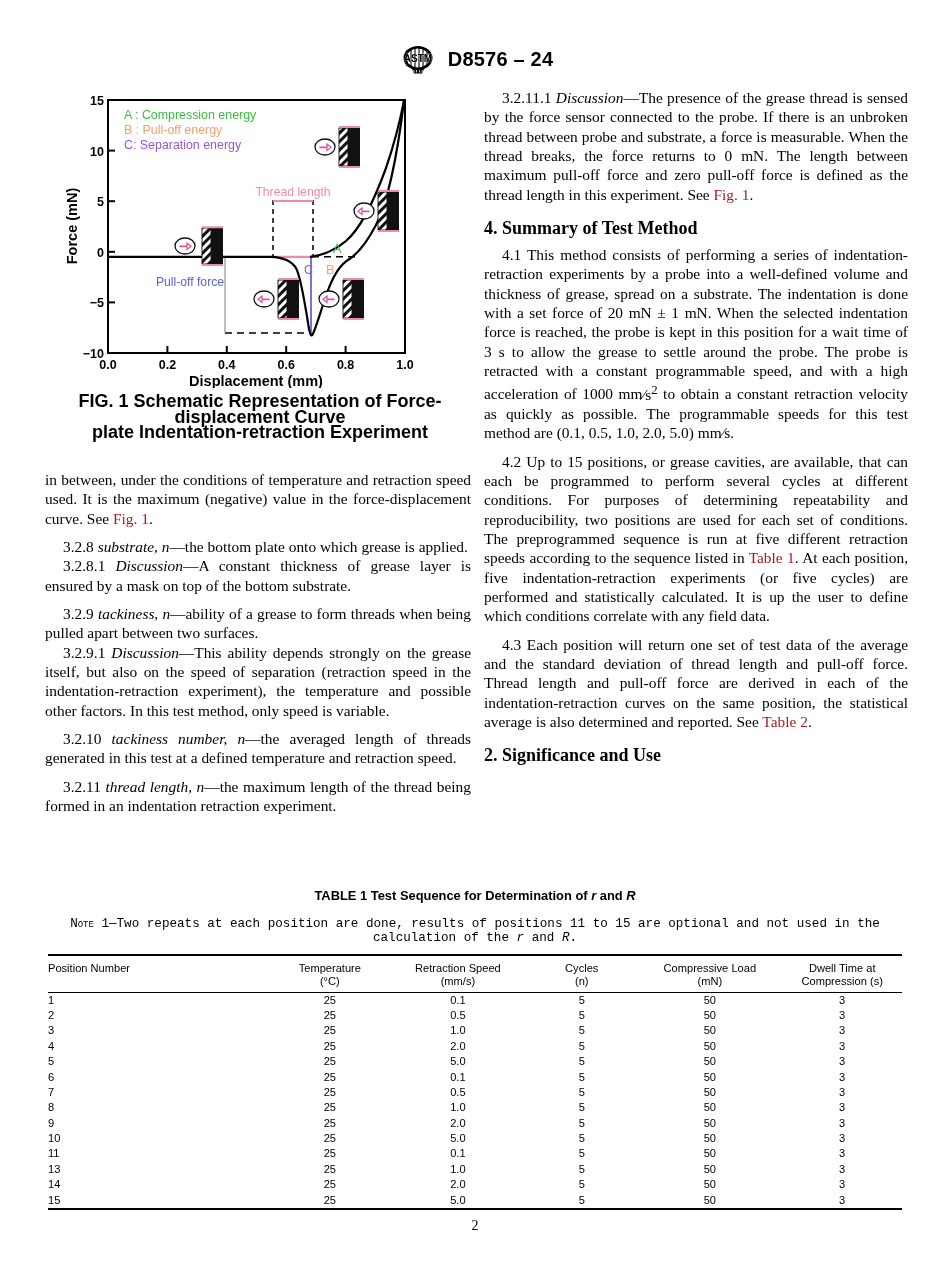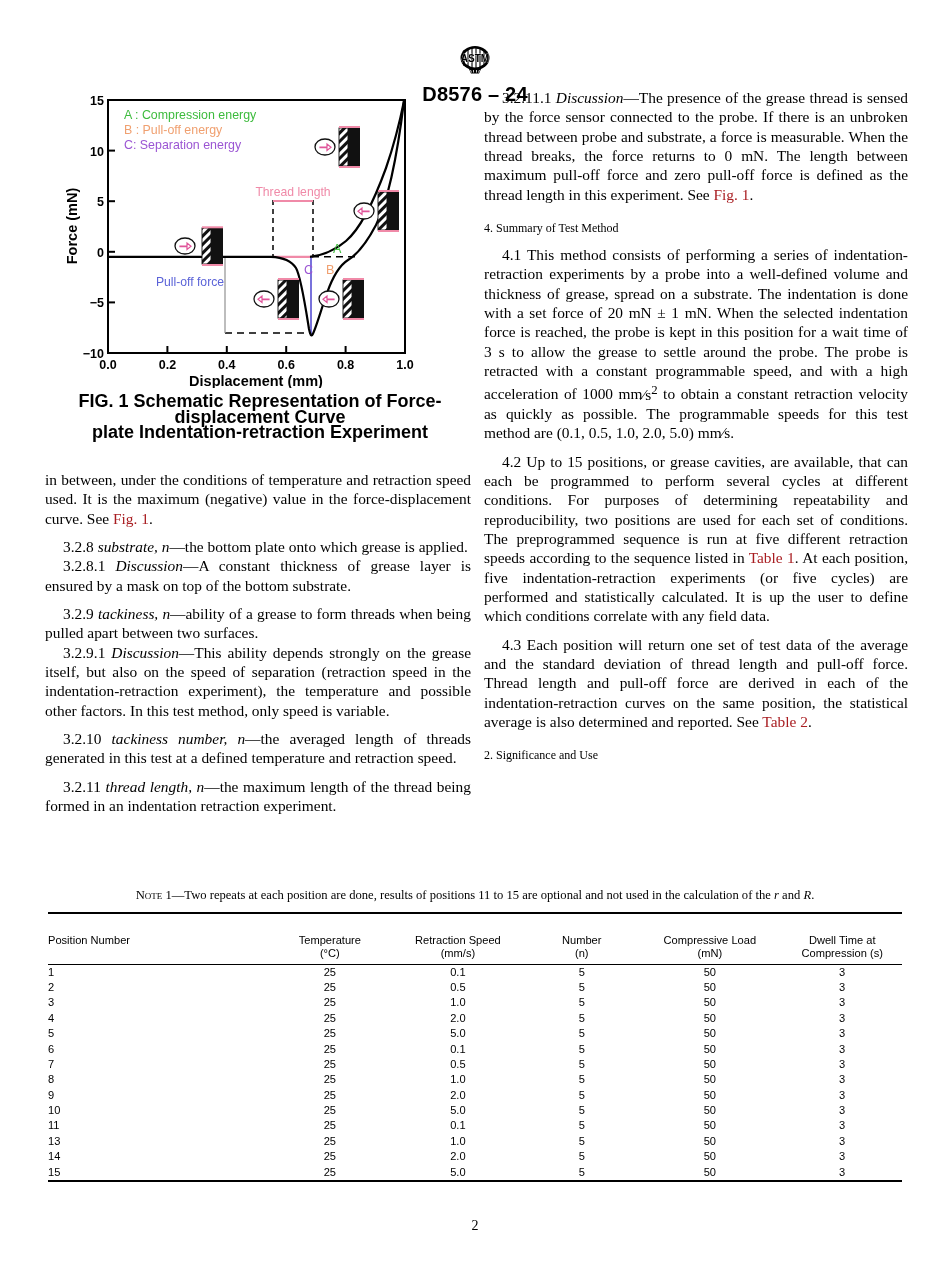--- a/index.html
+++ b/index.html
@@ -19,21 +19,20 @@
   
   .page-header {
     position: absolute;
     top: 44px;
     left: 0;
     width: 950px;
     display: flex;
     align-items: center;
     justify-content: center;
     gap: 9px;
-    flex-direction: column;
   }
   .astm-logo {
     width: 42px;
     height: 30px;
     flex: none;
   }
   .header-title {
     font-family: "Liberation Sans", sans-serif;
     font-weight: bold;
     font-size: 20px;
@@ -59,22 +58,22 @@
     font-size: 15.4px;
     line-height: 19.35px;
     text-align: justify;
     text-justify: inter-word;
     hyphens: manual;
   }
   p.indent { text-indent: 18px; }
   p.gap { margin-top: 9px; }
   .sec-head {
     font-family: "Liberation Serif", serif;
-    font-weight: normal;
-    font-size: 12px;
+    font-weight: bold;
+    font-size: 18px;
     margin: 15px 0 7px 0;
     line-height: 19px;
   }
   .it { font-style: italic; }
   .xref { color: #a81c20; }
   .nb { white-space: nowrap; }
 
   
   .figure-block {
     position: absolute;
@@ -106,38 +105,38 @@
     width: 854px;
   }
   .table-title {
     font-family: "Liberation Sans", sans-serif;
     font-weight: bold;
     font-size: 12.9px;
     text-align: center;
     margin-bottom: 14px;
   }
   .table-note {
-    font-family: Liberation Serif, serif;
+    font-family: Liberation Mono, monospace;
     font-size: 12.6px;
     text-align: center;
     margin-bottom: 9px;
   }
   .table-note .nl {
     font-variant: small-caps;
     font-size: 12.6px;
   }
   table.seq {
     width: 100%;
     border-collapse: collapse;
     font-family: "Liberation Sans", sans-serif;
     font-size: 11.1px;
   }
   table.seq thead th {
     font-weight: normal;
-    padding: 20px 0 3px 0;
+    padding: 6px 0 3px 0;
     vertical-align: top;
     line-height: 13.4px;
   }
   table.seq thead tr.hrow th { text-align: center; }
   table.seq thead tr.hrow th.lead { text-align: left; }
   .rule-top { border-top: 2.1px solid #000; }
   .rule-head { border-bottom: 1px solid #000; }
   .rule-bot { border-bottom: 2.1px solid #000; }
   table.seq tbody td {
     padding: 0.9px 0;
@@ -355,40 +354,41 @@
 
   <p class="para indent gap"><span>4.2 Up to 15 positions, or grease cavities, are available, that can each be programmed to perform several cycles at different conditions. For purposes of determining repeatability and reproducibility, two positions are used for each set of conditions. The preprogrammed sequence is run at five different retraction speeds according to the sequence listed in </span><span class="xref">Table 1</span><span>. At each position, five indentation-retraction experiments (or five cycles) are performed and statistically calculated. It is up the user to define which conditions correlate with any field data.</span></p>
 
   <p class="para indent gap"><span>4.3 Each position will return one set of test data of the average and the standard deviation of thread length and pull-off force. Thread length and pull-off force are derived in each of the indentation-retraction curves on the same position, the statistical average is also determined and reported. See </span><span class="xref">Table 2</span><span>.</span></p>
 
   <div class="sec-head">2.  Significance and Use</div>
 
 </div>
 
 <div class="table-block">
+  <div class="table-title"><span>TABLE 1 Test Sequence for Determination of </span><span class="it">r</span><span> and </span><span class="it">R</span></div>
 
   <div class="table-note"><span class="nl">Note</span><span> 1—Two repeats at each position are done, results of positions 11 to 15 are optional and not used in the calculation of the </span><span class="it">r</span><span> and </span><span class="it">R</span><span>.</span></div>
 
   <table class="seq">
     <thead>
       <tr class="hrow rule-top rule-head">
         <th class="lead" style="width:26%">
           <span>Position Number</span><br>
           <span></span>
         </th>
         <th style="width:14%">
           <span>Temperature</span><br>
           <span>(°C)</span>
         </th>
         <th style="width:16%">
           <span>Retraction Speed</span><br>
           <span>(mm/s)</span>
         </th>
         <th style="width:13%">
-          <span>Number</span><br>
+          <span>Cycles</span><br>
           <span>(n)</span>
         </th>
         <th style="width:17%">
           <span>Compressive Load</span><br>
           <span>(mN)</span>
         </th>
         <th style="width:14%">
           <span>Dwell Time at</span><br>
           <span>Compression (s)</span>
         </th>

